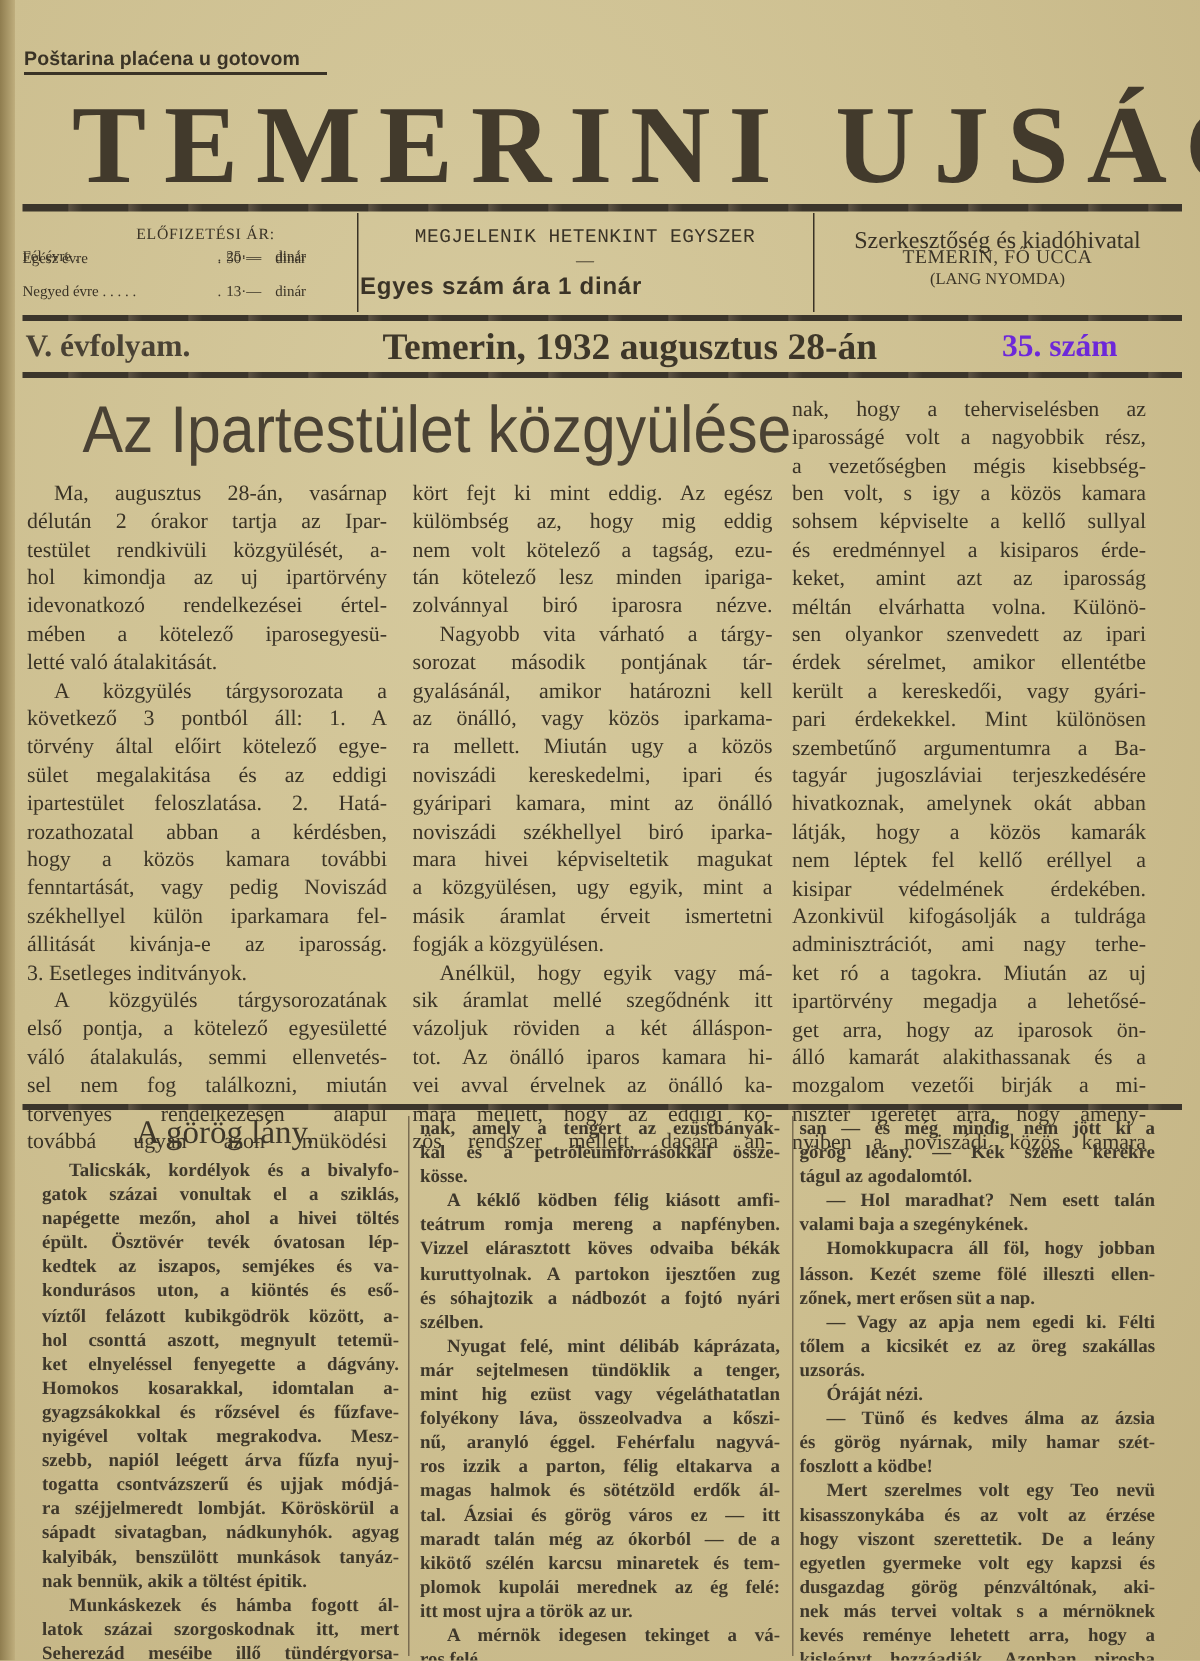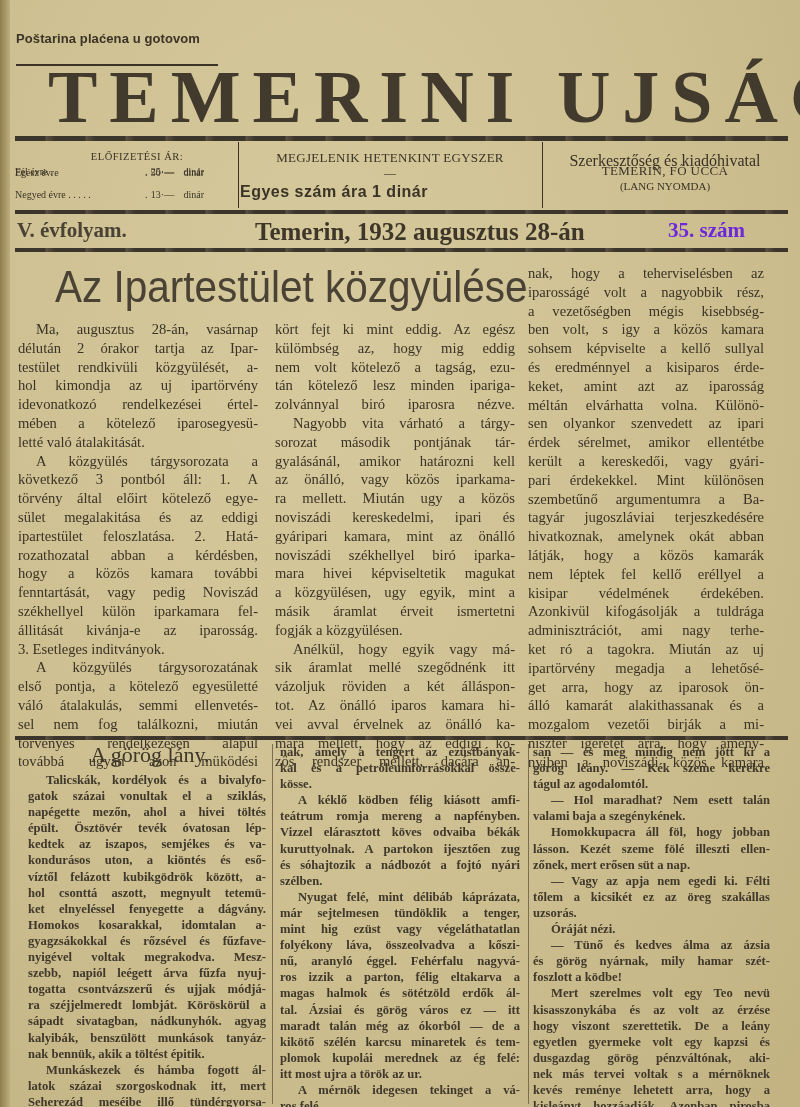--- a/index.html
+++ b/index.html
@@ -3,31 +3,31 @@
 <meta charset="utf-8">
 <style>
   html,body{margin:0;padding:0;}
   body{width:800px;height:1107px;overflow:hidden;background:#c9bb8c;position:relative;
     font-family:"Liberation Serif","DejaVu Serif",serif;color:#3a3326;}
   .paper{position:absolute;left:0;top:0;width:800px;height:1107px;
     background:radial-gradient(ellipse at 40% 30%,#d6ca9e 0%,#cdbf90 55%,#c2b282 100%);}
   .edge{position:absolute;left:0;top:0;width:10px;height:1107px;background:linear-gradient(90deg,#8f7d4f,#bfae7d);}
   .abs{position:absolute;}
   .postage{left:16px;top:31px;font-family:"Liberation Sans","DejaVu Sans",sans-serif;font-weight:bold;font-size:13px;
-    letter-spacing:0.1px;border-bottom:2px solid #3a3326;padding-bottom:18px;width:202px;}
+    letter-spacing:0.1px;border-bottom:2px solid #3a3326;padding-bottom:2px;width:202px;}
   .masthead{left:48px;top:62px;width:690px;font-size:74px;letter-spacing:12px;font-weight:bold;color:#423a2c;
     line-height:70px;white-space:nowrap;transform:scaleY(1.0);}
   .rule{position:absolute;height:5px;background:repeating-linear-gradient(90deg,#3b352b 0,#3b352b 30px,#5b5142 31px,#3b352b 40px);}
   .vline{position:absolute;width:1px;background:#3a3326;}
   .subs-title{left:42px;top:151px;width:190px;text-align:center;font-size:10.5px;letter-spacing:0.5px;font-family:"Liberation Serif",serif;}
   .subs-row{left:15px;width:215px;font-size:10px;font-family:"Liberation Serif",serif;display:flex;line-height:10px;}
   .subs-row .lbl{width:130px;}
   .subs-row .price{width:30px;text-align:center;}
   .subs-row .unit{margin-left:6px;}
-  .freq{left:240px;top:150px;width:300px;text-align:center;font-size:13px;letter-spacing:0.3px;}
+  .freq{left:240px;top:150px;width:300px;text-align:center;font-size:13px;letter-spacing:0.3px;font-family:Liberation Mono, monospace;}
   .dash{left:240px;top:166px;width:300px;text-align:center;font-size:12px;}
   .single{left:240px;top:183px;width:300px;text-align:left;font-size:16px;font-weight:bold;font-family:Liberation Sans, sans-serif;letter-spacing:0.5px;}
   .edit1{left:545px;top:152px;width:240px;text-align:center;font-size:16px;}
   .edit2{left:545px;top:163px;width:240px;text-align:center;font-size:13px;letter-spacing:0.4px;}
   .edit3{left:545px;top:180px;width:240px;text-align:center;font-size:11px;}
   .vol{left:17px;top:218px;font-size:21px;font-weight:bold;color:#4a4234;}
   .dateline{left:255px;top:218px;font-size:25px;font-weight:bold;color:#3e3729;}
   .issue{left:668px;top:218px;font-size:21px;font-weight:bold;color:#6d28d9;}
   .headline{left:55px;top:262px;width:462px;font-size:44px;color:#4a4234;white-space:nowrap;letter-spacing:0px;font-family:"Liberation Sans","DejaVu Sans",sans-serif;font-weight:normal;transform:scaleX(0.92);transform-origin:left;}
   .col{position:absolute;font-size:14.6px;line-height:18.8px;text-align:justify;}

